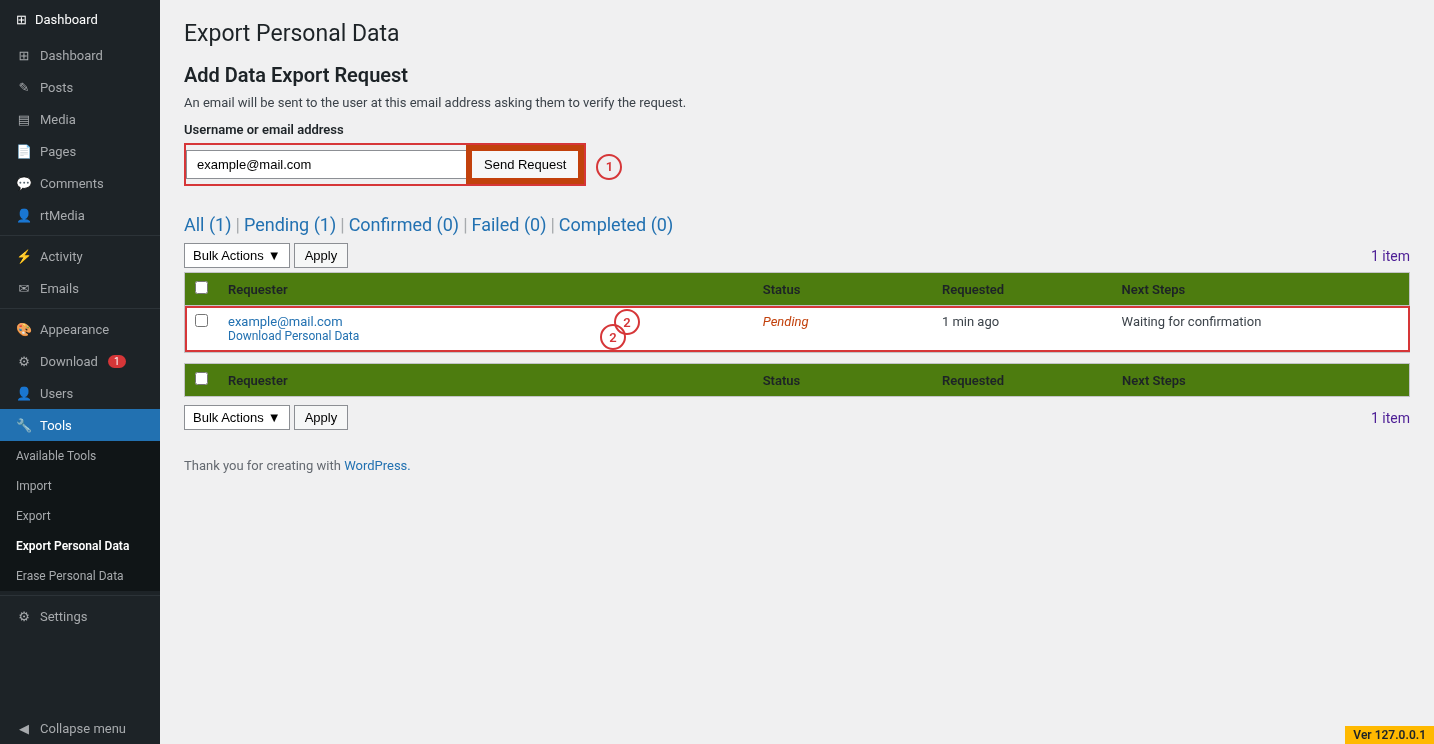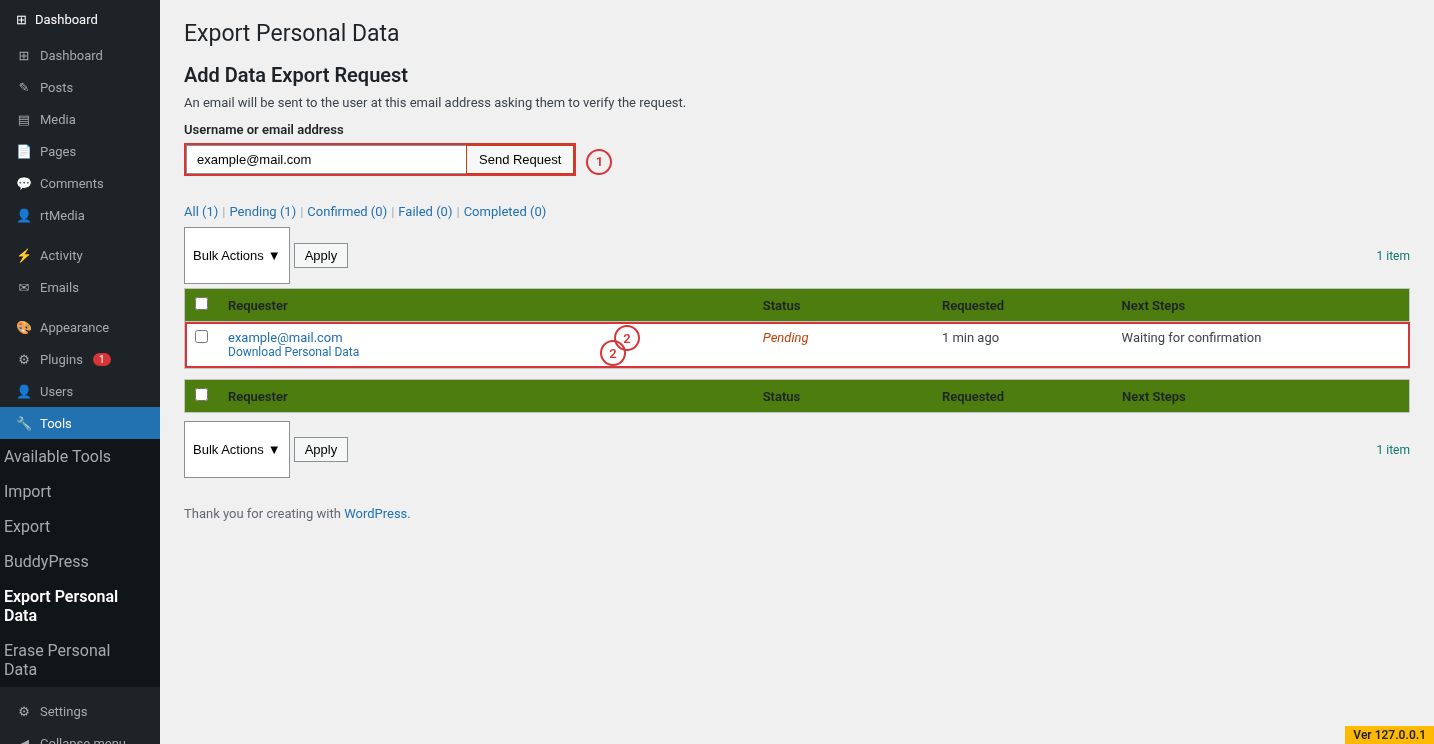--- a/index.html
+++ b/index.html
@@ -30,21 +30,21 @@
       padding: 8px 16px;
       cursor: pointer;
       color: #a7aaad;
       font-size: 13px;
       text-decoration: none;
     }
     .sidebar-item.active { background: #2271b1; color: #fff; }
     .sidebar-item .icon { width: 16px; height: 16px; flex-shrink: 0; display: flex; align-items: center; justify-content: center; }
     .sidebar-divider { height: 1px; background: #2c3338; margin: 4px 0; }
     .sidebar-submenu { background: #101517; }
-    .sidebar-submenu .sidebar-item { padding-left: 4px; font-size: 16px; }
+    .sidebar-submenu .sidebar-item { padding-left: 16px; font-size: 12px; }
     .sidebar-submenu .sidebar-item.active-text { color: #fff; font-weight: 600; }
     .badge { background: #d63638; color: #fff; border-radius: 10px; padding: 1px 6px; font-size: 10px; margin-left: 2px; }
 
     
     #main {
       flex: 1;
       overflow-y: auto;
       background: #f0f0f1;
       padding: 20px 24px;
       position: relative;
@@ -88,21 +88,21 @@
     }
     .request-form-row input {
       border: 1px solid #8c8f94;
       border-right: none;
       padding: 6px 10px;
       font-size: 13px;
       width: 280px;
       outline: none;
     }
     .request-form-row button {
-      border: 1px solid #c2410c;
+      border: 6px solid #c2410c;
       background: #f6f7f7;
       padding: 6px 12px;
       font-size: 13px;
       cursor: pointer;
       white-space: nowrap;
     }
 
     .annotation-circle {
       display: inline-flex;
       align-items: center;
@@ -123,21 +123,21 @@
       margin-bottom: 24px;
     }
 
     
     .filter-bar {
       display: flex;
       align-items: center;
       justify-content: space-between;
       margin-bottom: 8px;
     }
-    .filter-links { display: flex; gap: 4px; align-items: center; font-size: 13px; }
+    .filter-links { display: flex; gap: 4px; align-items: center; font-size: 18px; }
     .filter-links a { color: #2271b1; text-decoration: none; }
     .filter-links .sep { color: #a7aaad; }
 
     .search-box {
       display: flex;
       align-items: center;
       gap: 0;
     }
     .search-box input {
       border: 1px solid #8c8f94;
@@ -159,35 +159,35 @@
     .actions-bar {
       display: flex;
       align-items: center;
       justify-content: space-between;
       margin-bottom: 4px;
     }
     .actions-left { display: flex; align-items: center; gap: 4px; }
     .bulk-select {
       border: 1px solid #8c8f94;
       background: #fff;
-      padding: 20px 8px;
+      padding: 4px 8px;
       font-size: 13px;
       cursor: pointer;
       display: flex;
       align-items: center;
       gap: 4px;
     }
     .apply-btn {
       border: 1px solid #8c8f94;
       background: #f6f7f7;
       padding: 4px 10px;
       font-size: 13px;
       cursor: pointer;
     }
-    .item-count { font-size: 12px; color: #0f766e; }
+    .item-count { font-size: 14px; color: #4c1d95; }
 
     
     .data-table {
       width: 100%;
       border-collapse: collapse;
       background: #fff;
       border: 1px solid #c3c4c7;
     }
     .data-table th {
       background: #4d7c0f;
@@ -275,44 +275,41 @@
     <span class="icon">✉</span>
     <span>Emails</span>
   </div>
   <div class="sidebar-divider"></div>
   <div class="sidebar-item">
     <span class="icon">🎨</span>
     <span>Appearance</span>
   </div>
   <div class="sidebar-item">
     <span class="icon">⚙</span>
-    <span>Plugins</span>
+    <span>Download</span>
     <span class="badge">1</span>
   </div>
   <div class="sidebar-item">
     <span class="icon">👤</span>
     <span>Users</span>
   </div>
   <div class="sidebar-item active">
     <span class="icon">🔧</span>
     <span>Tools</span>
   </div>
 
   <div class="sidebar-submenu">
     <div class="sidebar-item">
       <span>Available Tools</span>
     </div>
     <div class="sidebar-item">
       <span>Import</span>
     </div>
     <div class="sidebar-item">
       <span>Export</span>
-    </div>
-    <div class="sidebar-item">
-      <span>BuddyPress</span>
     </div>
     <div class="sidebar-item active-text" style="color:#fff;font-weight:600;">
       <span>Export Personal Data</span>
     </div>
     <div class="sidebar-item">
       <span>Erase Personal Data</span>
     </div>
   </div>
 
   <div class="sidebar-divider"></div>

